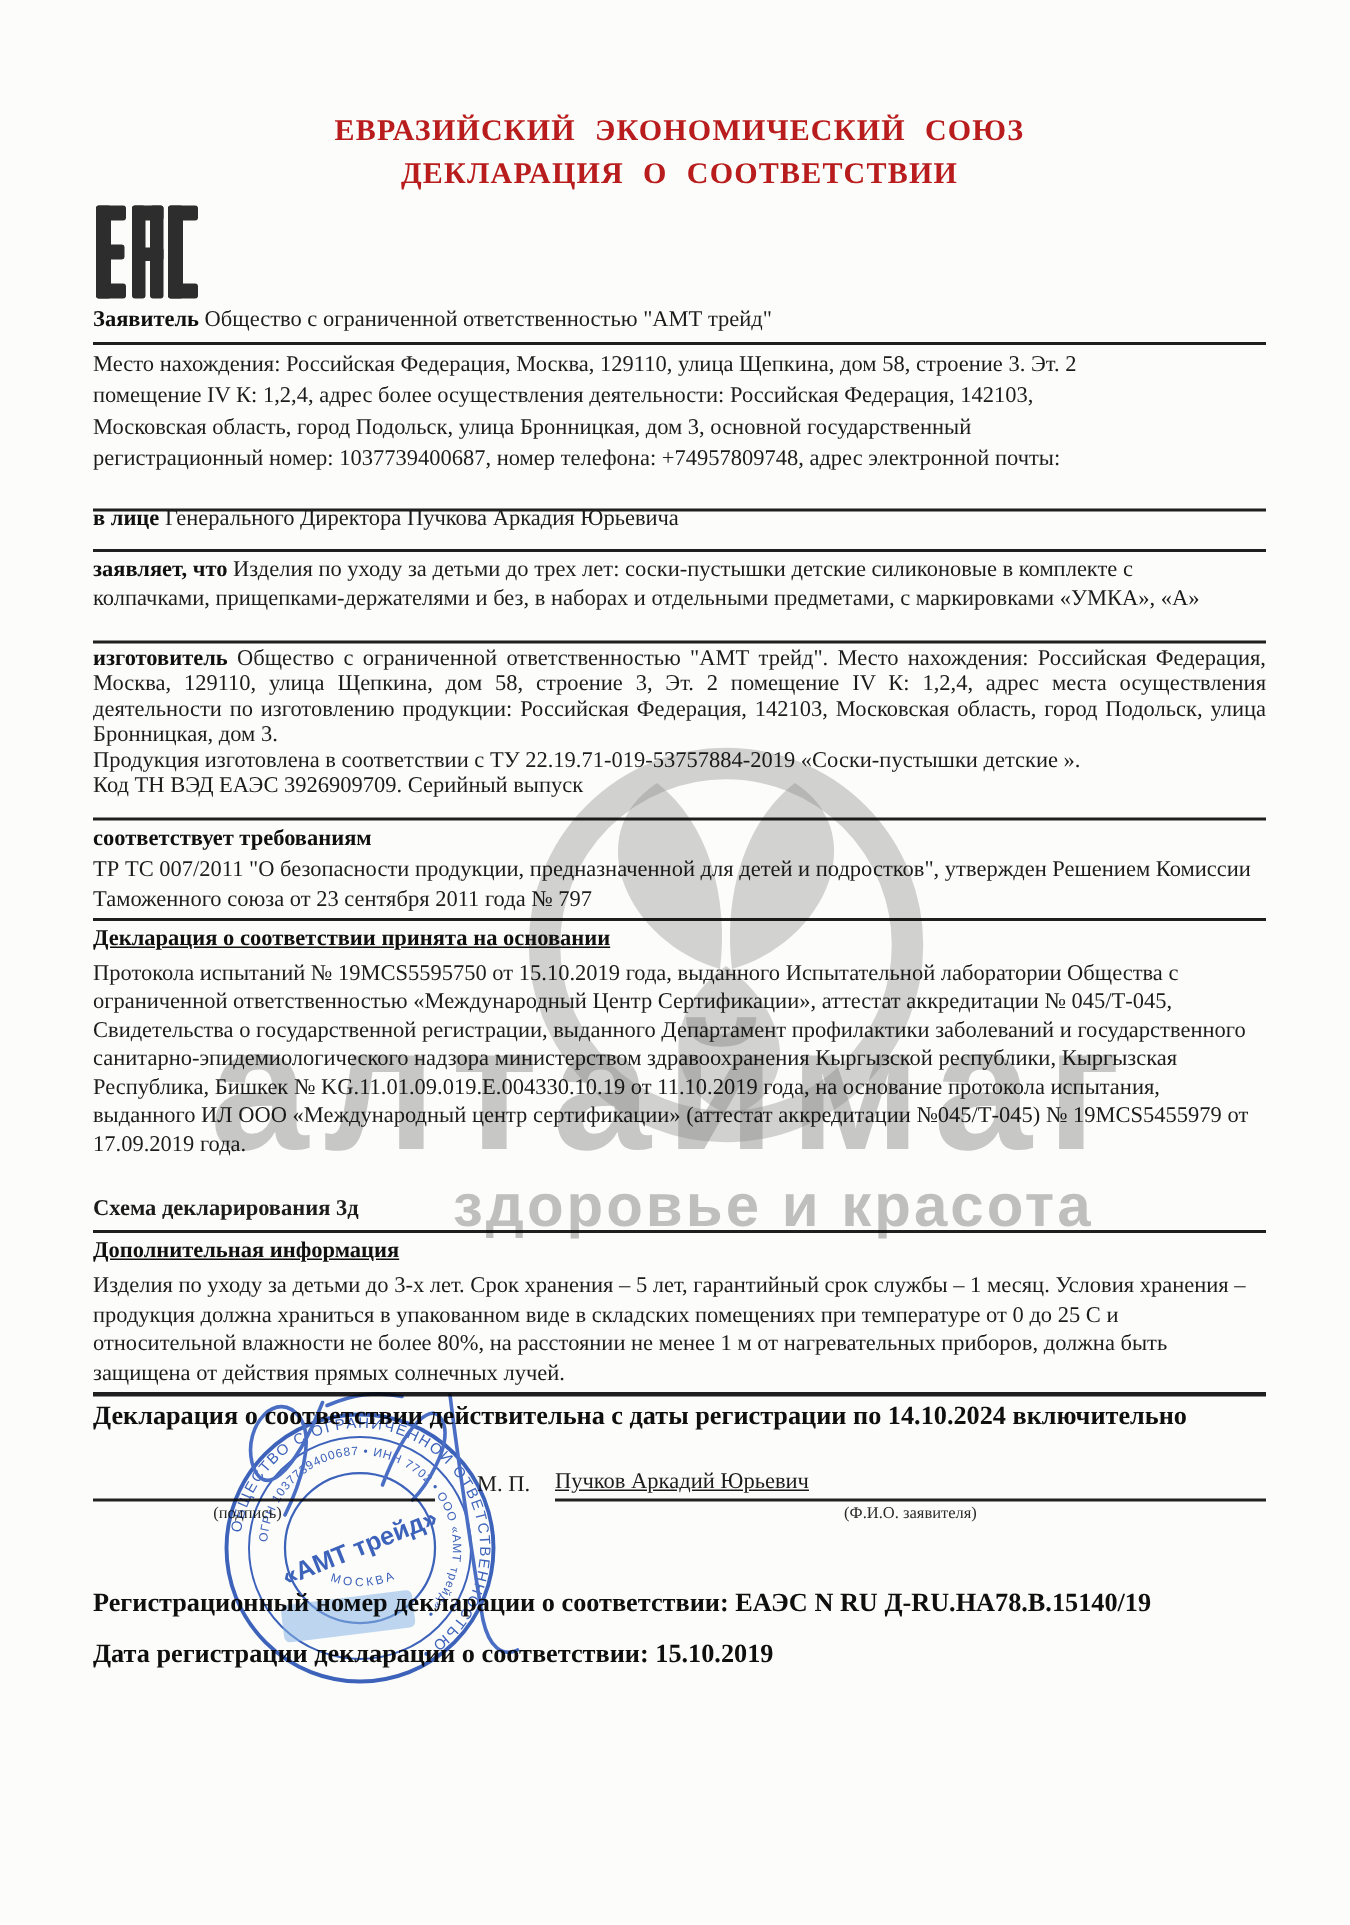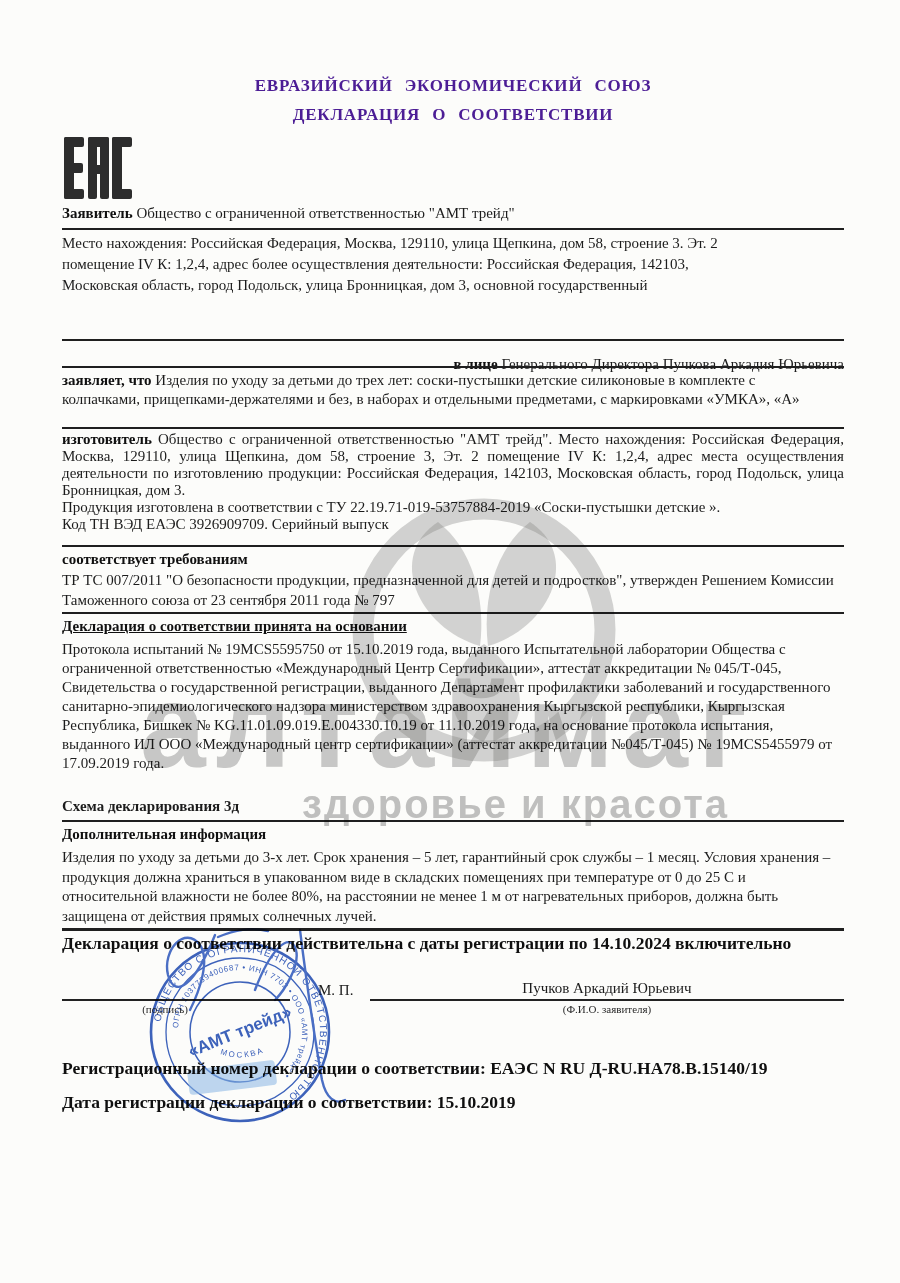--- a/index.html
+++ b/index.html
@@ -4,21 +4,21 @@
 <style>
   html,body{margin:0;padding:0;background:#ffffff;}
   .page{
     position:relative;width:900px;height:1283px;overflow:hidden;
     background:#fcfcfa;
     font-family:"Liberation Serif", serif;
     color:#1c1c1c;
   }
   .abs{position:absolute;}
   .doc-title{left:62px;width:782px;text-align:center;font-weight:bold;
-    font-size:17px;letter-spacing:0.8px;word-spacing:7px;color:#4c1d95;}
+    font-size:20px;letter-spacing:0.8px;word-spacing:7px;color:#b91c1c;}
   .row{left:62px;width:782px;font-size:15px;line-height:20px;}
   .lbl{font-weight:bold;color:#101010;}
   .para{text-align:left;}
   .just{text-align:justify;}
   .divider{left:62px;width:782px;background:#1f1f1f;}
   .small-cap{font-size:11px;color:#2a2a2a;text-align:center;}
   .boldline{font-weight:bold;color:#0f0f0f;font-size:17.5px;}
   .sig-line{background:#222;height:2px;}
   
   .wm-layer{pointer-events:none;mix-blend-mode:multiply;}
@@ -63,24 +63,25 @@
   <div class="abs row" style="top:203px;">
     <span class="lbl">Заявитель</span>
     <span>Общество с ограниченной ответственностью "АМТ трейд"</span>
   </div>
   <div class="abs divider" style="top:228px;height:2px;"></div>
 
   <div class="abs row" style="top:233px;line-height:21px;">
     <div>Место нахождения: Российская Федерация, Москва, 129110, улица Щепкина, дом 58, строение 3. Эт. 2</div>
     <div>помещение IV К: 1,2,4, адрес более осуществления деятельности: Российская Федерация, 142103,</div>
     <div>Московская область, город Подольск, улица Бронницкая, дом 3, основной государственный</div>
+    <div>регистрационный номер: 1037739400687, номер телефона: +74957809748, адрес электронной почты:</div>
   </div>
   <div class="abs divider" style="top:339px;height:2px;"></div>
 
-  <div class="abs row" style="top:354px;text-align:right;">
+  <div class="abs row" style="top:336px;">
     <span class="lbl">в лице</span>
     <span>Генерального Директора Пучкова Аркадия Юрьевича</span>
   </div>
   <div class="abs divider" style="top:366px;height:2px;"></div>
 
   <div class="abs row para" style="top:371px;width:760px;line-height:19px;">
     <span class="lbl">заявляет, что</span>
     <span>Изделия по уходу за детьми до трех лет: соски-пустышки детские силиконовые в комплекте с колпачками, прищепками-держателями и без, в наборах и отдельными предметами, с маркировками «УМКА», «А»</span>
   </div>
   <div class="abs divider" style="top:427px;height:2px;"></div>
@@ -97,27 +98,27 @@
 
   <div class="abs row lbl" style="top:549px;">соответствует требованиям</div>
   <div class="abs row para" style="top:571px;line-height:19.5px;">ТР ТС 007/2011 "О безопасности продукции, предназначенной для детей и подростков", утвержден Решением Комиссии Таможенного союза от 23 сентября 2011 года № 797</div>
   <div class="abs divider" style="top:612px;height:2px;"></div>
 
   <div class="abs row lbl" style="top:616px;text-decoration:underline;">Декларация о соответствии принята на основании</div>
   <div class="abs row para" style="top:640px;line-height:19px;">Протокола испытаний № 19MCS5595750  от 15.10.2019 года, выданного Испытательной лаборатории Общества с ограниченной ответственностью «Международный Центр Сертификации», аттестат аккредитации № 045/Т-045, Свидетельства о государственной регистрации, выданного Департамент профилактики заболеваний и государственного санитарно-эпидемиологического надзора министерством здравоохранения Кыргызской республики, Кыргызская Республика, Бишкек № KG.11.01.09.019.Е.004330.10.19  от 11.10.2019 года, на основание протокола испытания, выданного ИЛ ООО «Международный центр сертификации» (аттестат аккредитации №045/Т-045) № 19MCS5455979  от 17.09.2019 года.</div>
   <div class="abs row" style="top:796px;font-weight:bold;">Схема декларирования 3д</div>
   <div class="abs divider" style="top:820px;height:2px;"></div>
 
-  <div class="abs row lbl" style="top:824px;">Дополнительная информация</div>
+  <div class="abs row lbl" style="top:824px;text-decoration:underline;">Дополнительная информация</div>
   <div class="abs row para" style="top:848px;line-height:19.5px;">Изделия по уходу за детьми до 3-х лет. Срок хранения – 5 лет, гарантийный срок службы – 1 месяц. Условия хранения – продукция должна храниться в упакованном виде в складских помещениях при температуре от 0 до 25 С и относительной влажности не более 80%, на расстоянии не менее 1 м от нагревательных приборов, должна быть защищена от действия прямых солнечных лучей.</div>
   <div class="abs divider" style="top:928px;height:3px;"></div>
 
   <div class="abs row boldline" style="top:933px;">Декларация о соответствии  действительна с даты регистрации по 14.10.2024 включительно</div>
 
-  <div class="abs row" style="top:978px;left:370px;width:474px;text-align:center;">Пучков Аркадий Юрьевич</div>
+  <div class="abs row" style="top:978px;left:370px;width:474px;text-align:left;text-decoration:underline;">Пучков Аркадий Юрьевич</div>
   <div class="abs sig-line" style="top:999px;left:62px;width:228px;"></div>
   <div class="abs sig-line" style="top:999px;left:370px;width:474px;"></div>
   <div class="abs row" style="top:980px;left:318px;width:60px;">М. П.</div>
   <div class="abs small-cap" style="top:1003px;left:95px;width:140px;">(подпись)</div>
   <div class="abs small-cap" style="top:1003px;left:370px;width:474px;">(Ф.И.О. заявителя)</div>
 
   <div class="abs row boldline" style="top:1058px;">
     <span>Регистрационный номер декларации о соответствии:</span>
     <span>ЕАЭС N RU Д-RU.НА78.В.15140/19</span>
   </div>

